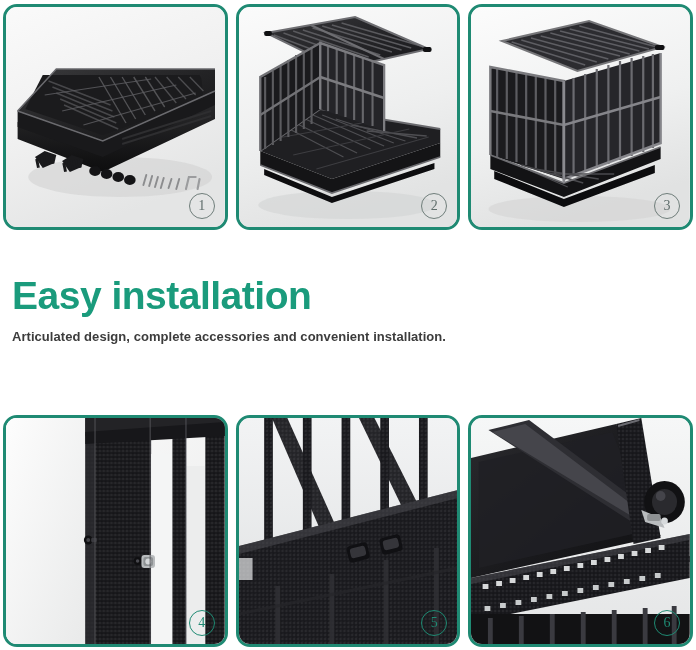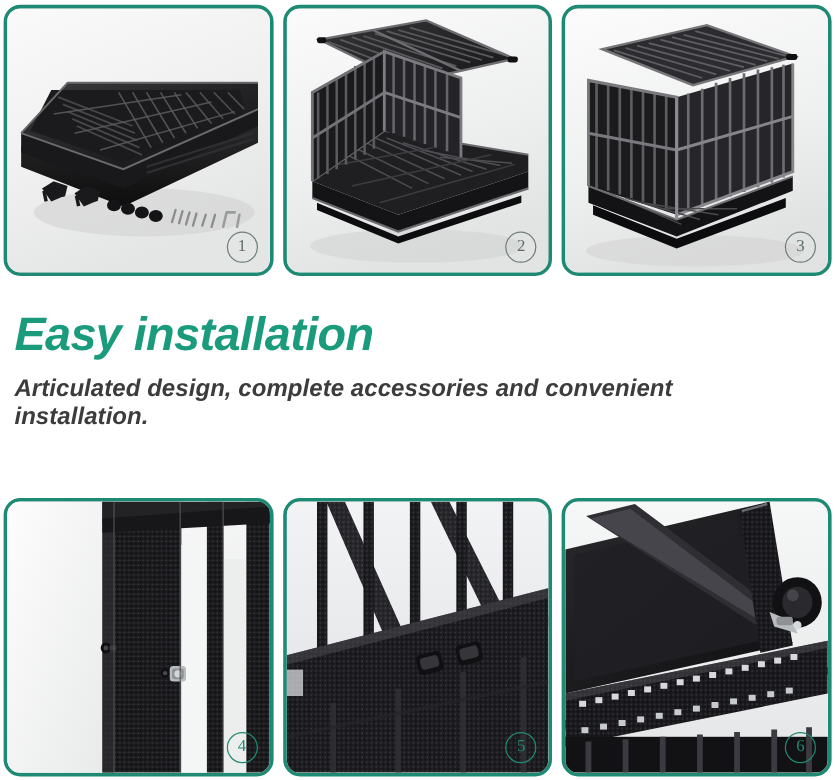--- a/index.html
+++ b/index.html
@@ -30,27 +30,27 @@
     position: absolute; right: 10px; bottom: 8px;
     width: 26px; height: 26px; border-radius: 50%;
     border: 1.6px solid #6f7d7a;
     color: #5f6d6b;
     font-size: 14px; line-height: 23px; text-align: center;
     font-family: "Liberation Serif", serif;
     z-index: 5;
   }
   .badge.on-dark { border-color: #1f8a73; color: #1f8a73; }
 
-  #caption { position: absolute; left: 12px; top: 260px; width: 660px; font-style: italic; }
+  #caption { position: absolute; left: 12px; top: 276px; width: 660px; }
   #title {
     font-size: 39px; font-weight: bold; letter-spacing: -0.5px;
     color: #1a9b7c; line-height: 1.05;
   }
   #subtitle {
-    margin-top: 12px; font-size: 20px; font-weight: bold;
+    margin-top: 12px; font-size: 13px; font-weight: bold;
     color: #3c3c3c; letter-spacing: 0.05px;
   }
 </style>
 </head>
 <body>
 
 <div id="page">
 
   <div class="panel-row" id="row-top">
 

